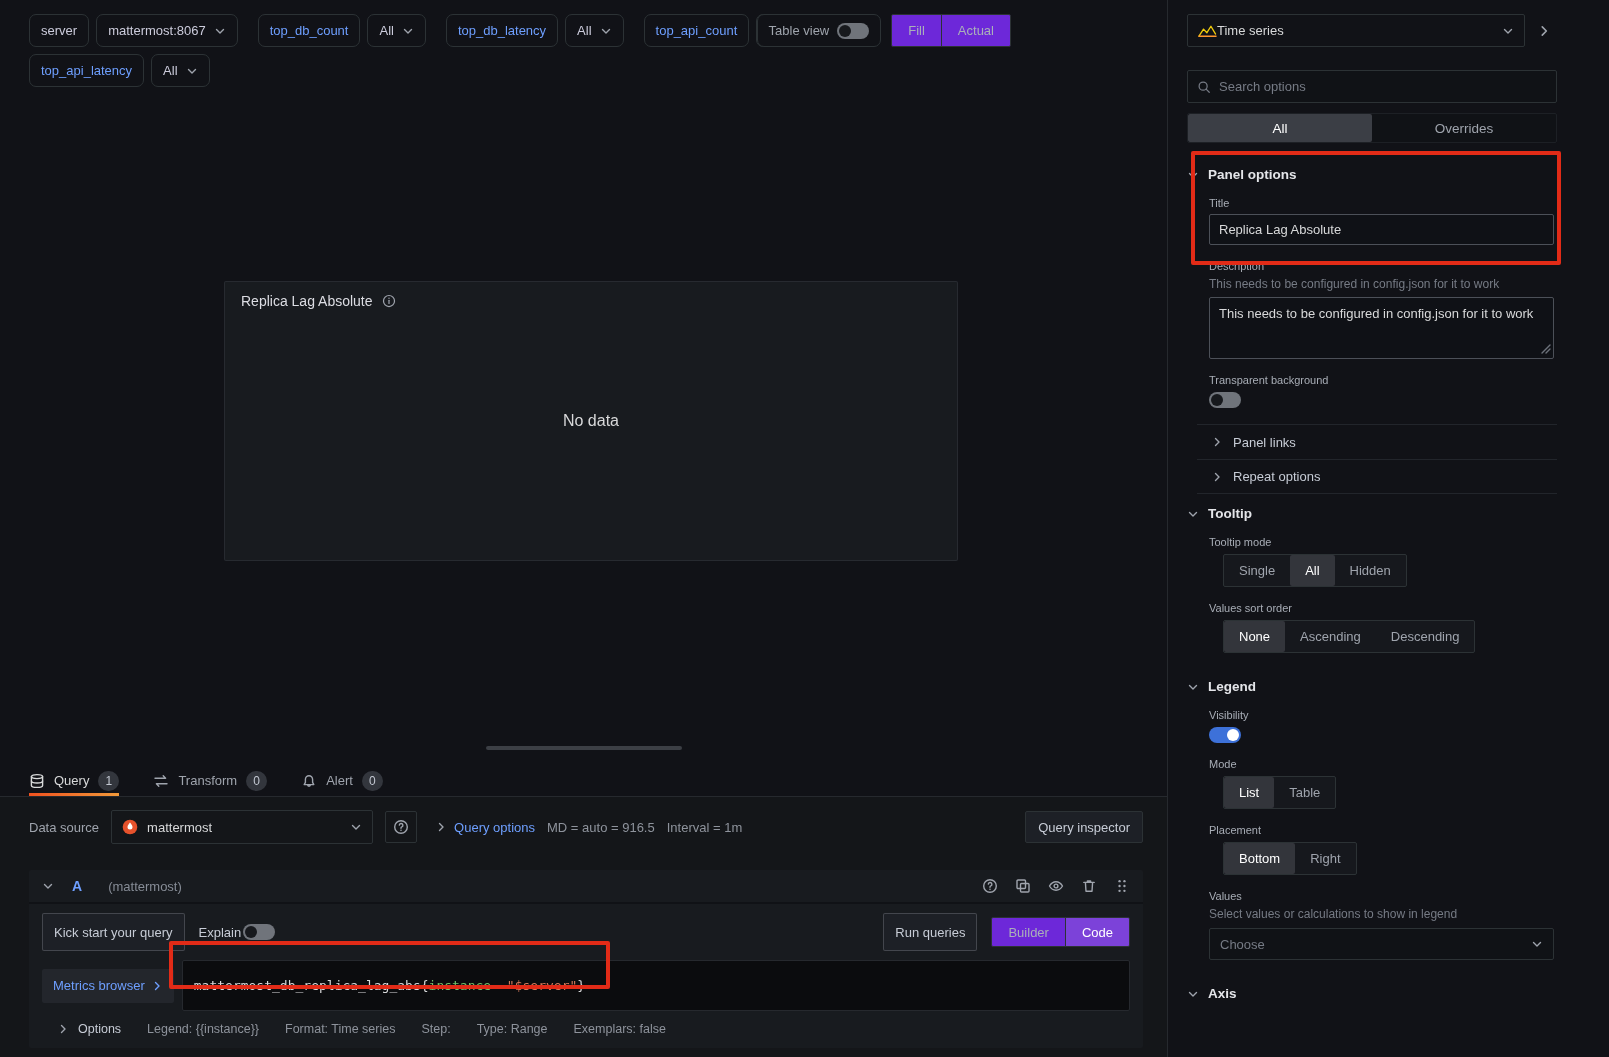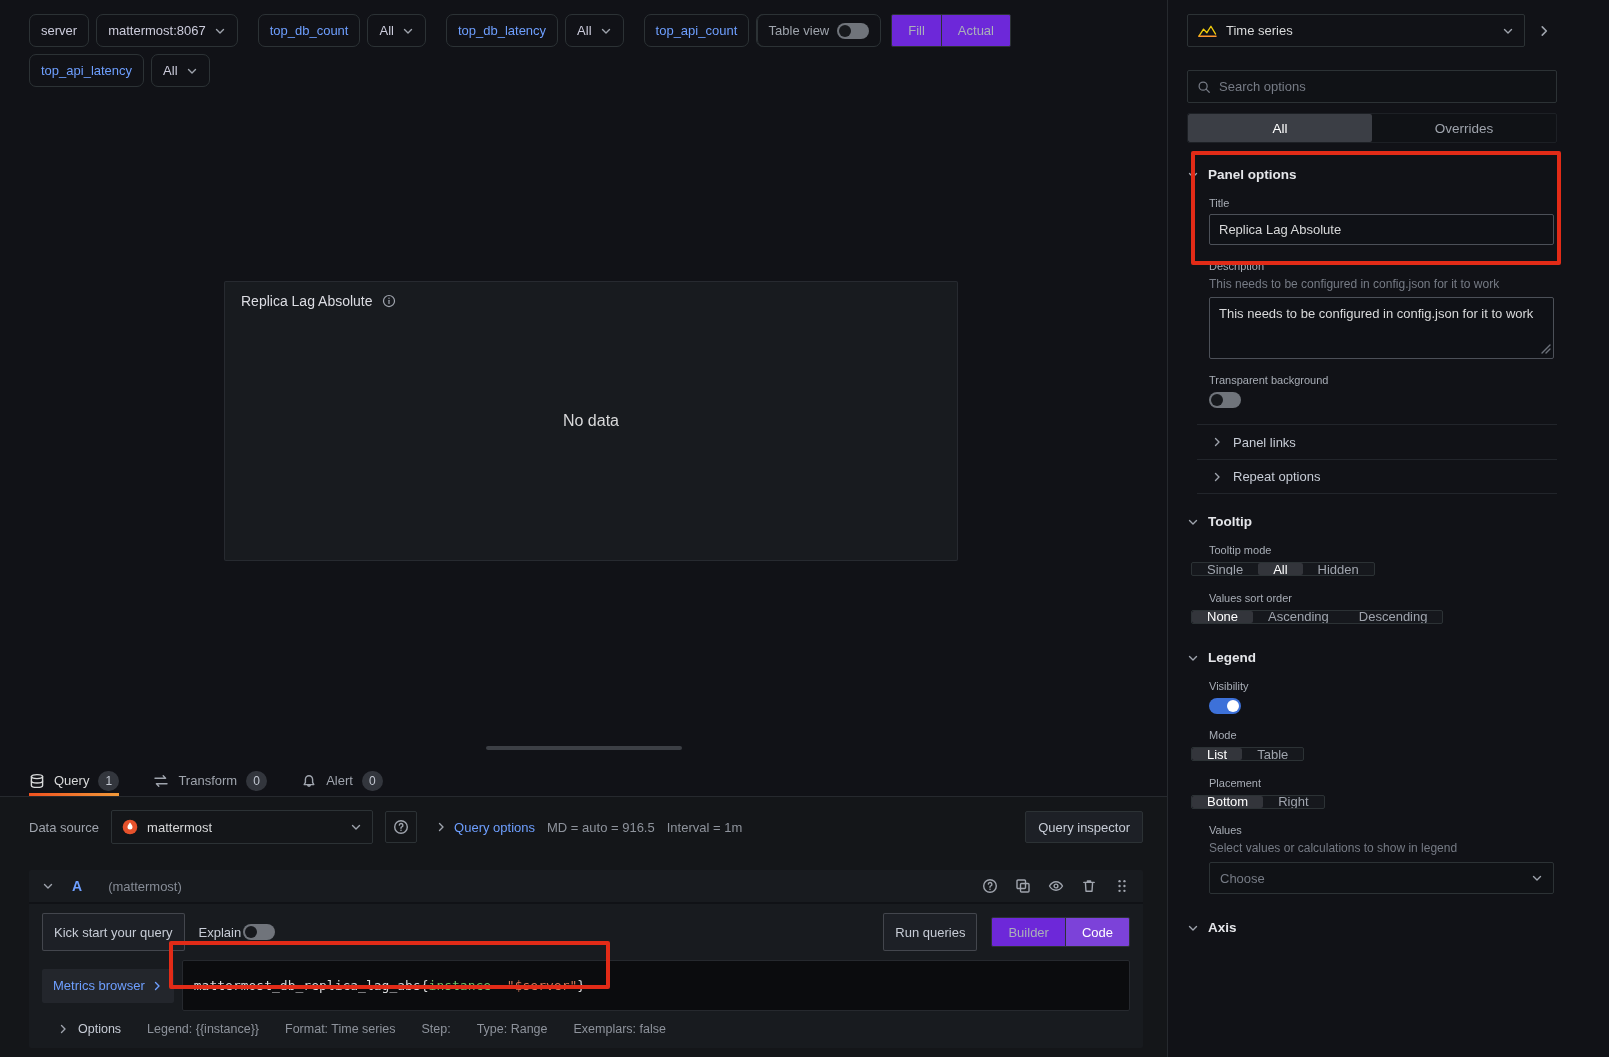--- a/index.html
+++ b/index.html
@@ -76,48 +76,48 @@
               border-radius:2px;font-family:"DejaVu Sans Mono",monospace;font-size:13px;color:#d8d9da;white-space:pre;cursor:text}
   .tok-label{color:#73bf69}
   .tok-string{color:#d4795a}
   .opts-row{display:flex;align-items:center;gap:26px;margin-top:11px;padding-left:15px;color:#8e939c;font-size:12.5px}
   .opt-head{display:flex;align-items:center;gap:9px;color:#c7ccd6;cursor:pointer}
 
   
   .sidebar{position:absolute;top:0;right:0;width:442px;height:1057px;border-left:1px solid #26292e;
            background:#111217;padding:0 52px 0 19px}
   .viz-row{display:flex;align-items:center;gap:6px;margin-top:14px}
-  .viz-picker{flex:1;display:flex;align-items:center;gap:9px;height:33px;padding:0 10px;border:1px solid #2c3235;
+  .viz-picker{flex:1;display:flex;align-items:center;height:33px;padding:0 10px;border:1px solid #2c3235;
               border-radius:2px;background:#111217;cursor:pointer;color:#d8d9da}
   .viz-picker .ml{margin-left:auto;color:#9fa4ad}
   .pane-close{width:26px;height:33px;display:flex;align-items:center;justify-content:center;color:#9fa4ad;cursor:pointer}
   .search-box{display:flex;align-items:center;gap:8px;height:33px;margin-top:23px;padding:0 9px;border:1px solid #2c3235;
               border-radius:2px;background:#101216;color:#767b85}
   .search-box input{flex:1;background:transparent;border:none;outline:none;color:#ccccdc;font:inherit}
   .search-box input::placeholder{color:#767b85}
   .ov-tabs{display:flex;height:30px;margin-top:10px;background:#101216;border-radius:2px;overflow:hidden;border:1px solid #1d2025}
   .ov-tab{flex:1;display:flex;align-items:center;justify-content:center;color:#9fa4ad;cursor:pointer;font-size:13.5px}
   .ov-tab.sel{background:#3b3e45;color:#fff;border-radius:2px}
   .section-header{display:flex;align-items:center;gap:9px;color:#e4e5e9;font-weight:700;font-size:13.5px;cursor:pointer}
   .section-header .icon{color:#9fa4ad}
-  .mt24{margin-top:24px}.mt20{margin-top:20px}.mt26{margin-top:26px}
+  .mt24{margin-top:24px}.mt20{margin-top:12px}.mt26{margin-top:26px}
   .field{margin-left:22px}
   .field-label{margin-top:15px;color:#a8adb6;font-size:11px}
   .help-text{margin-top:4px;color:#767b85;font-size:12px;max-width:345px;line-height:1.35}
   .gf-input{display:block;width:345px;height:31px;margin-top:5px;padding:0 9px;background:#0f1116;border:1px solid #4c5058;
             border-radius:2px;color:#d8d9da;font:inherit;outline:none}
   .ta-wrap{position:relative;width:345px;margin-top:5px}
   textarea.gf-input{height:62px;width:345px;margin-top:0;padding:6px 9px;resize:none;line-height:1.55;font-size:13px}
   .ta-grip{position:absolute;right:3px;bottom:5px;color:#6d727b;pointer-events:none}
   .collapse-wrap{margin-top:16px;margin-left:10px}
   .collapse-row{display:flex;align-items:center;gap:10px;height:35px;padding-left:14px;border-top:1px solid #22252b;
                 color:#c7ccd6;cursor:pointer}
   .collapse-row.last{border-bottom:1px solid #22252b}
   .collapse-row .icon{color:#9fa4ad}
-  .radio-group{display:inline-flex;height:14px;margin-top:6px;margin-left:4px;border:1px solid #2c3235;border-radius:2px;
+  .radio-group{display:inline-flex;height:33px;margin-top:6px;margin-left:36px;border:1px solid #2c3235;border-radius:2px;
                overflow:hidden;background:#16181d}
   .radio-group .opt{display:flex;align-items:center;padding:0 15px;color:#9fa4ad;cursor:pointer}
   .radio-group .opt.sel{background:rgba(204,204,220,.16);color:#fff;border-radius:2px}
   .select-box{display:flex;align-items:center;width:345px;height:32px;margin:6px 0 0 22px;padding:0 10px;
               border:1px solid #2c3235;border-radius:2px;background:#101216;color:#767b85;cursor:pointer}
   .select-box .ml{margin-left:auto;color:#9fa4ad}
   .sw-field{margin-top:6px}
 
   
   .hl{position:absolute;border:4px solid #e22b17;border-radius:2px;pointer-events:none;z-index:50}

